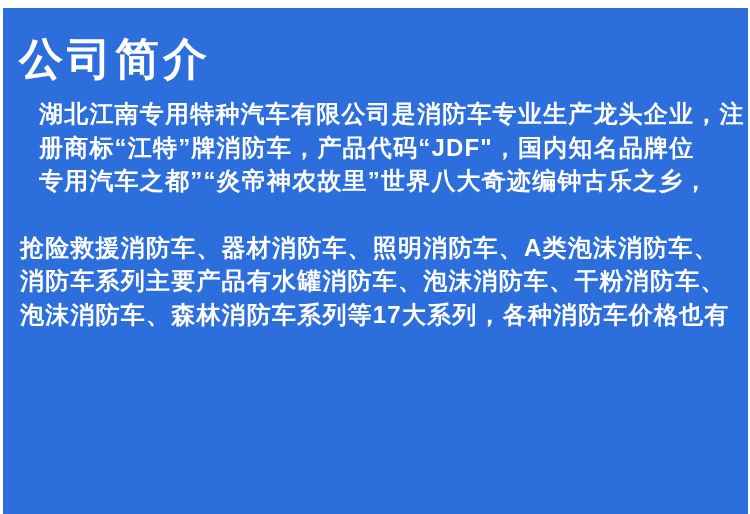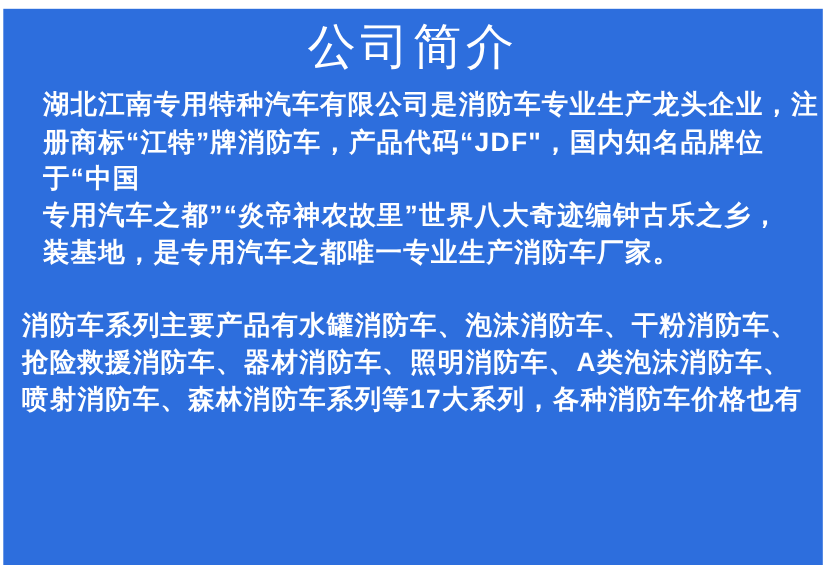--- a/index.html
+++ b/index.html
@@ -22,26 +22,25 @@
   .panel {
     position: absolute;
     top: 8px;
     left: 3px;
     right: 2px;
     bottom: 0;
     background: var(--panel);
     color: var(--text);
   }
   .title {
-    margin: 0;
+    margin: 16px;
     padding-top: 13px;
-    text-align: center;
     font-size: 44px;
     line-height: 1;
-    font-weight: 400;
+    font-weight: 700;
     letter-spacing: 4px;
     color: var(--text);
   }
   .para {
     margin: 0;
     padding: 0 17px;
     font-size: 24px;
     line-height: 33.5px;
     font-weight: 700;
     letter-spacing: 1.2px;
@@ -54,23 +53,21 @@
 </style>
 </head>
 <body>
 
 <div class="panel">
   <h1 class="title">公司简介</h1>
 
   <div class="para para-intro">
     <div class="text-line">湖北江南专用特种汽车有限公司是消防车专业生产龙头企业，注</div>
     <div class="text-line">册商标“江特”牌消防车，产品代码“JDF"，国内知名品牌位</div>
-    <div class="text-line">于“中国</div>
     <div class="text-line">专用汽车之都”“炎帝神农故里”世界八大奇迹编钟古乐之乡，</div>
-    <div class="text-line">装基地，是专用汽车之都唯一专业生产消防车厂家。</div>
   </div>
 
   <div class="para para-products">
+    <div class="text-line">抢险救援消防车、器材消防车、照明消防车、A类泡沫消防车、</div>
     <div class="text-line">消防车系列主要产品有水罐消防车、泡沫消防车、干粉消防车、</div>
-    <div class="text-line">抢险救援消防车、器材消防车、照明消防车、A类泡沫消防车、</div>
-    <div class="text-line">喷射消防车、森林消防车系列等17大系列，各种消防车价格也有</div>
+    <div class="text-line">泡沫消防车、森林消防车系列等17大系列，各种消防车价格也有</div>
   </div>
 </div>
 
 </body></html>

